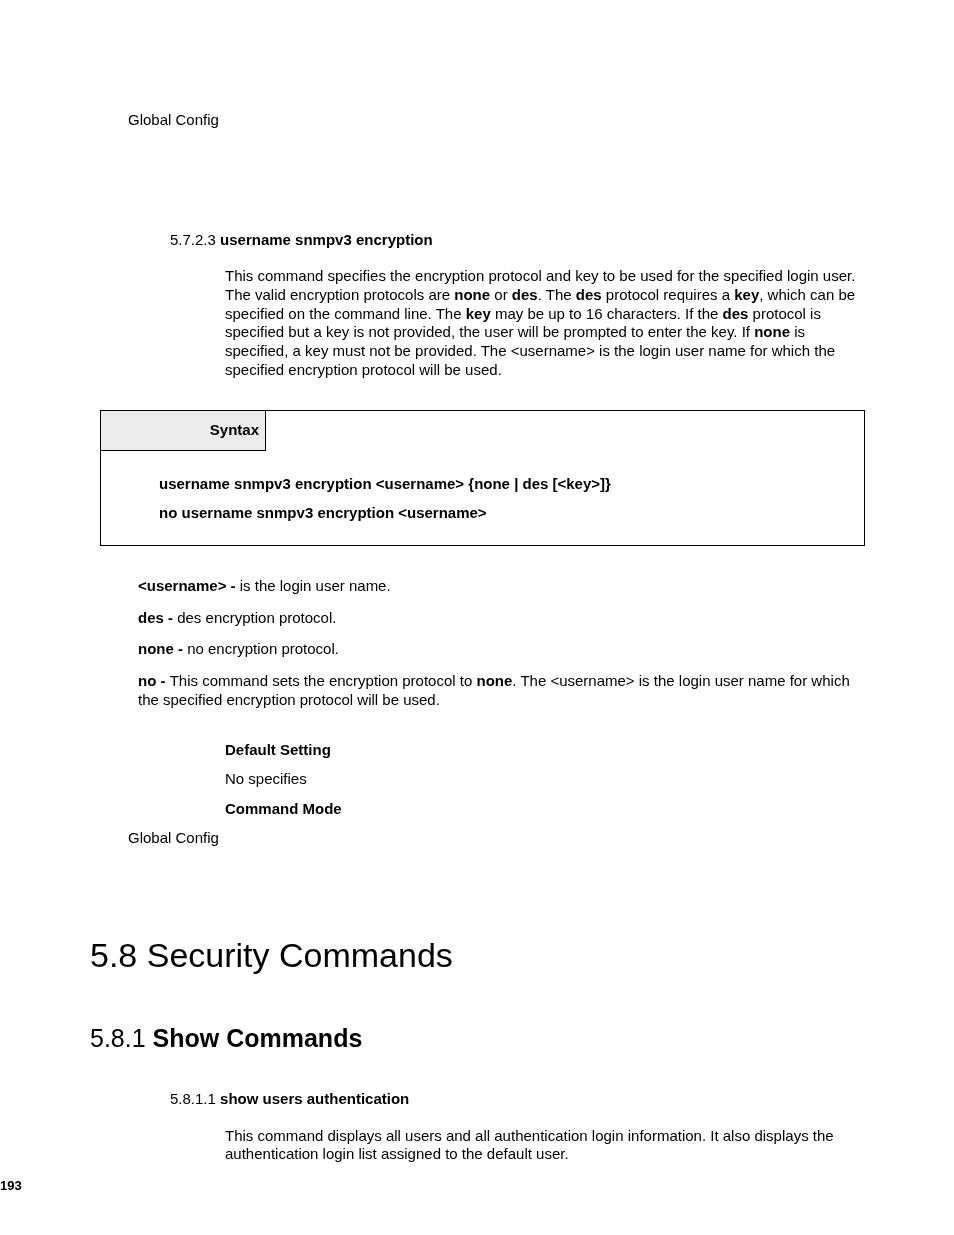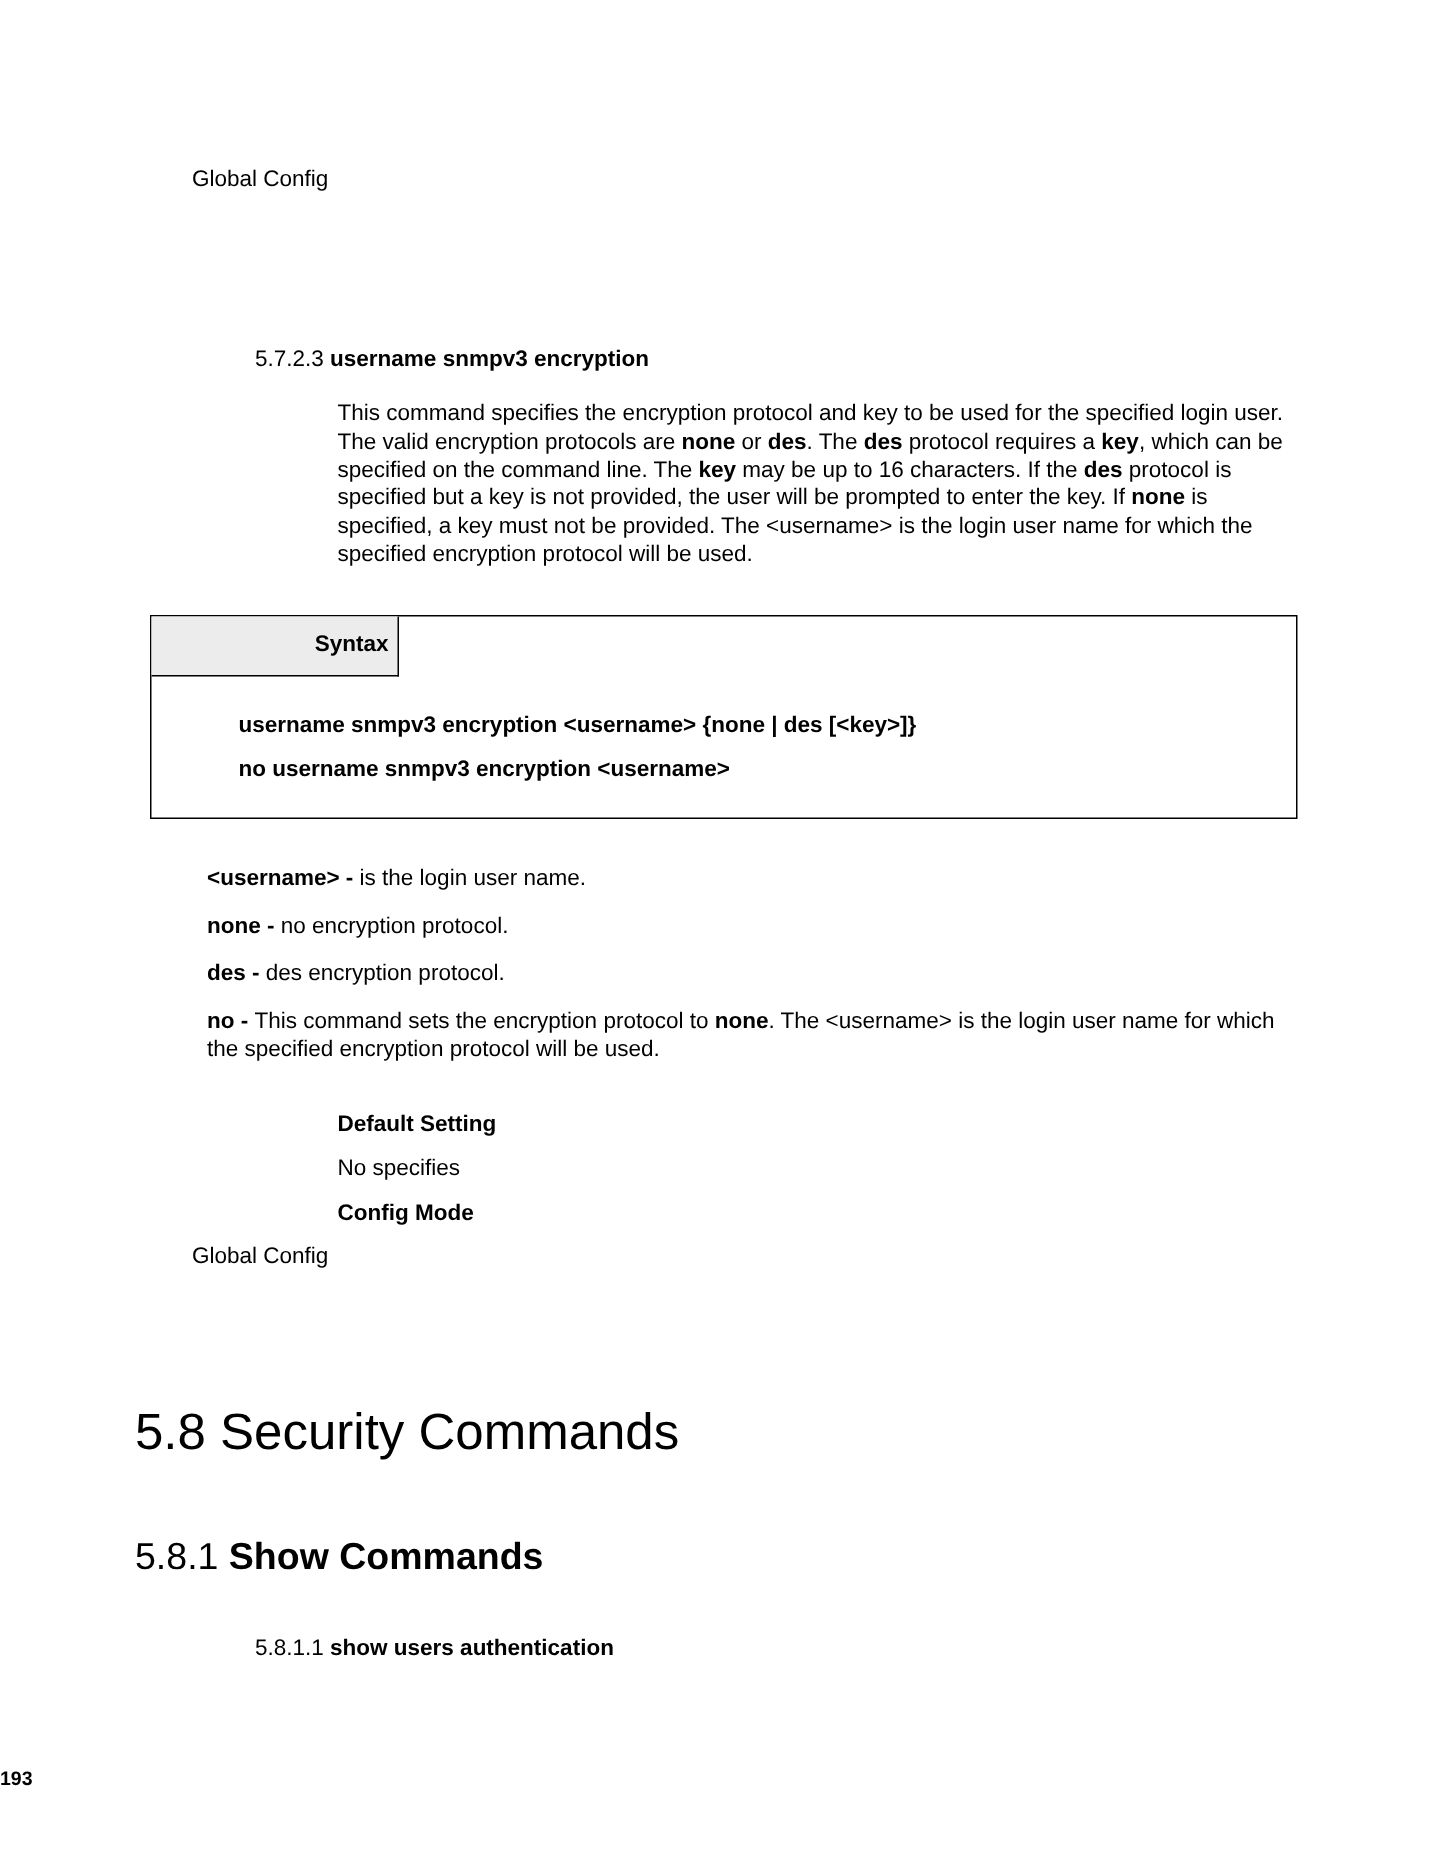--- a/index.html
+++ b/index.html
@@ -124,45 +124,46 @@
     <div class="syntax-body">
       <div>username snmpv3 encryption &lt;username&gt; {none | des [&lt;key&gt;]}</div>
       <div>no username snmpv3 encryption &lt;username&gt;</div>
     </div>
   </div>
 
   <p class="param">
     <span class="label">&lt;username&gt; - </span><span>is the login user name.</span>
   </p>
   <p class="param">
-    <span class="label">none - </span><span>no encryption protocol.</span>
+    <span class="label">des - </span><span>des encryption protocol.</span>
   </p>
   <p class="param">
-    <span class="label">des - </span><span>des encryption protocol.</span>
+    <span class="label">none - </span><span>no encryption protocol.</span>
   </p>
   <p class="param">
     <span class="label">no - </span><span>This command sets the encryption protocol to </span><span class="bold">none</span><span>. The &lt;username&gt; is the login user name for which the specified encryption protocol will be used.</span>
   </p>
 
   <div class="sub-heading">Default Setting</div>
   <div class="sub-value">No specifies</div>
-  <div class="sub-heading" style="margin-top:10px;">Config Mode</div>
+  <div class="sub-heading" style="margin-top:10px;">Command Mode</div>
   <div class="global-config">Global Config</div>
 
   <div class="h1">
     <span class="num">5.8</span>
     <span>Security Commands</span>
   </div>
 
   <div class="h2">
     <span class="num">5.8.1</span>
     <span>Show Commands</span>
   </div>
 
   <div class="h3">
     <span class="h3-num">5.8.1.1</span>
     <span>show users authentication</span>
   </div>
 
+  <p class="body-para">This command displays all users and all authentication login information. It also displays the authentication login list assigned to the default user.</p>
 
   <div class="page-num">193</div>
 
 </div>
 
 </body></html>

